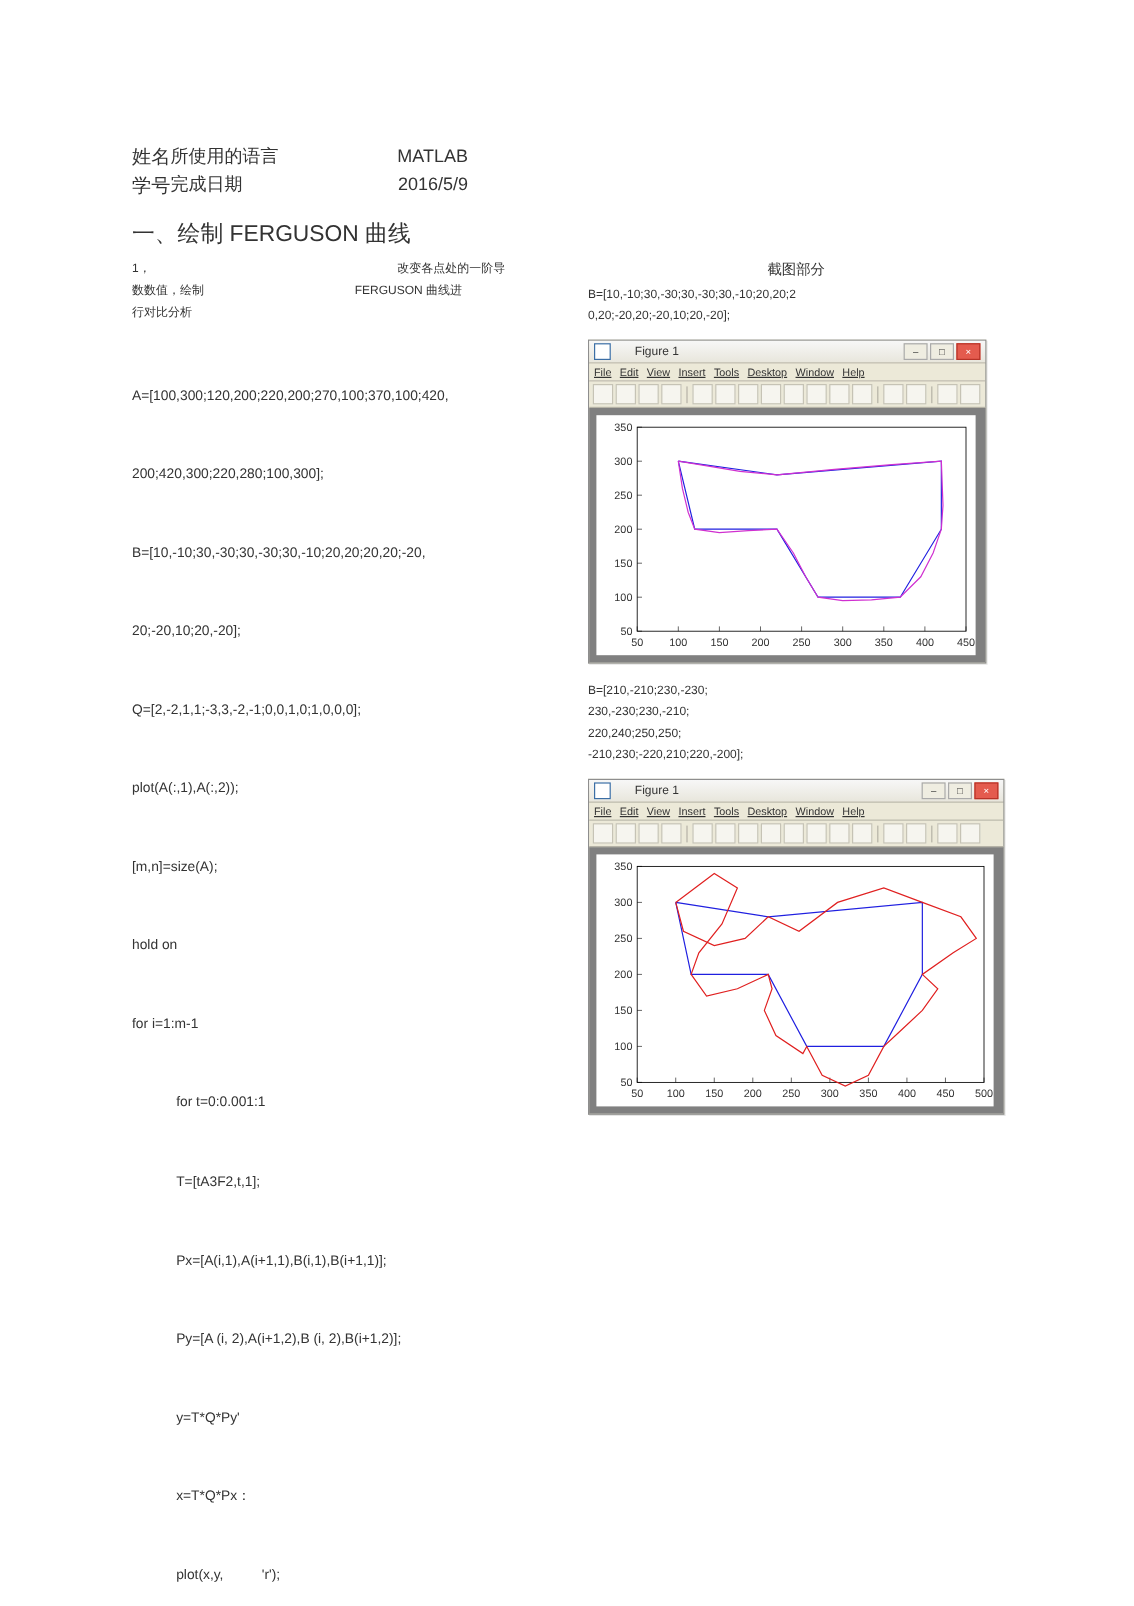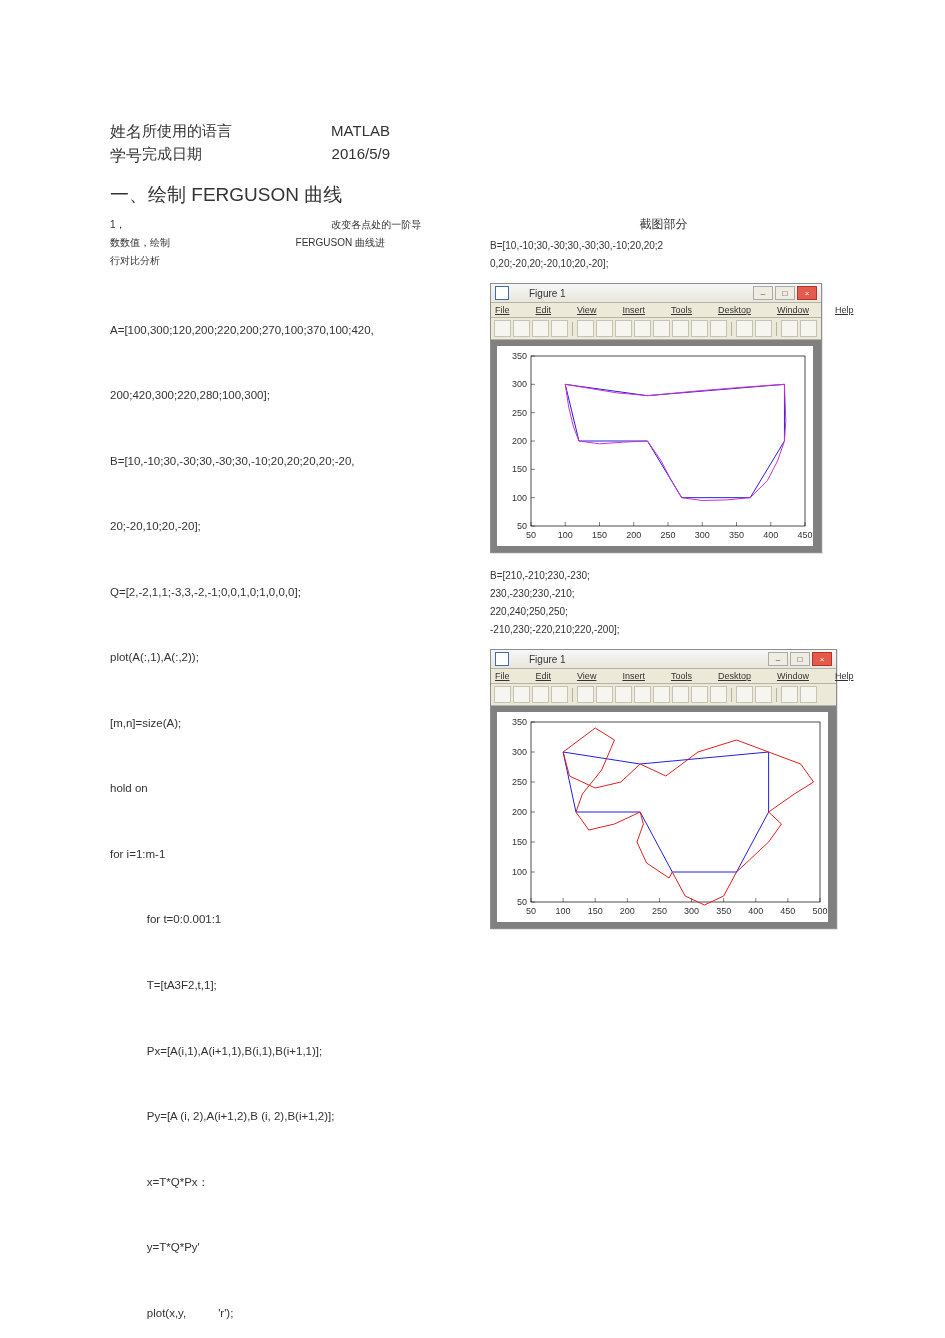--- a/index.html
+++ b/index.html
@@ -114,21 +114,21 @@
     font-size: 8px;
     display:flex;align-items:center;justify-content:center;
   }
   .win-btn.close { background: #e45b4e; border-color:#b73227; color:#fff;}
   .fw-menubar {
     font-size: 9px;
     padding: 2px 4px;
     border-bottom: 1px solid #b5b2a6;
     background: #ece9d8;
     display: flex;
-    gap: 26px;
+    gap: 7px;
     color: #333;
   }
   .fw-menubar span u { text-decoration: underline; }
   .fw-toolbar {
     display: flex;
     gap: 2px;
     padding: 2px 3px;
     border-bottom: 1px solid #b5b2a6;
     background: #ece9d8;
     align-items: center;
@@ -208,22 +208,22 @@
         <div>20;-20,10;20,-20];</div>
         <div>Q=[2,-2,1,1;-3,3,-2,-1;0,0,1,0;1,0,0,0];</div>
         <div>plot(A(:,1),A(:,2));</div>
         <div>[m,n]=size(A);</div>
         <div>hold on</div>
         <div>for i=1:m-1</div>
         <div class="indent1">    for t=0:0.001:1</div>
         <div class="indent1">    T=[tA3F2,t,1];</div>
         <div class="indent1">    Px=[A(i,1),A(i+1,1),B(i,1),B(i+1,1)];</div>
         <div class="indent1">    Py=[A (i, 2),A(i+1,2),B (i, 2),B(i+1,2)];</div>
+        <div class="indent1">    y=T*Q*Py'</div>
         <div class="indent1">    x=T*Q*Px：</div>
-        <div class="indent1">    y=T*Q*Py'</div>
         <div class="indent1">    plot(x,y,          'r');</div>
         
         
       </div>
     </div>
 
     <div class="col-right">
       <div class="screenshot-title">截图部分</div>
       <div class="sub-line">B=[10,-10;30,-30;30,-30;30,-10;20,20;2</div>
       <div class="sub-line">0,20;-20,20;-20,10;20,-20];</div>

